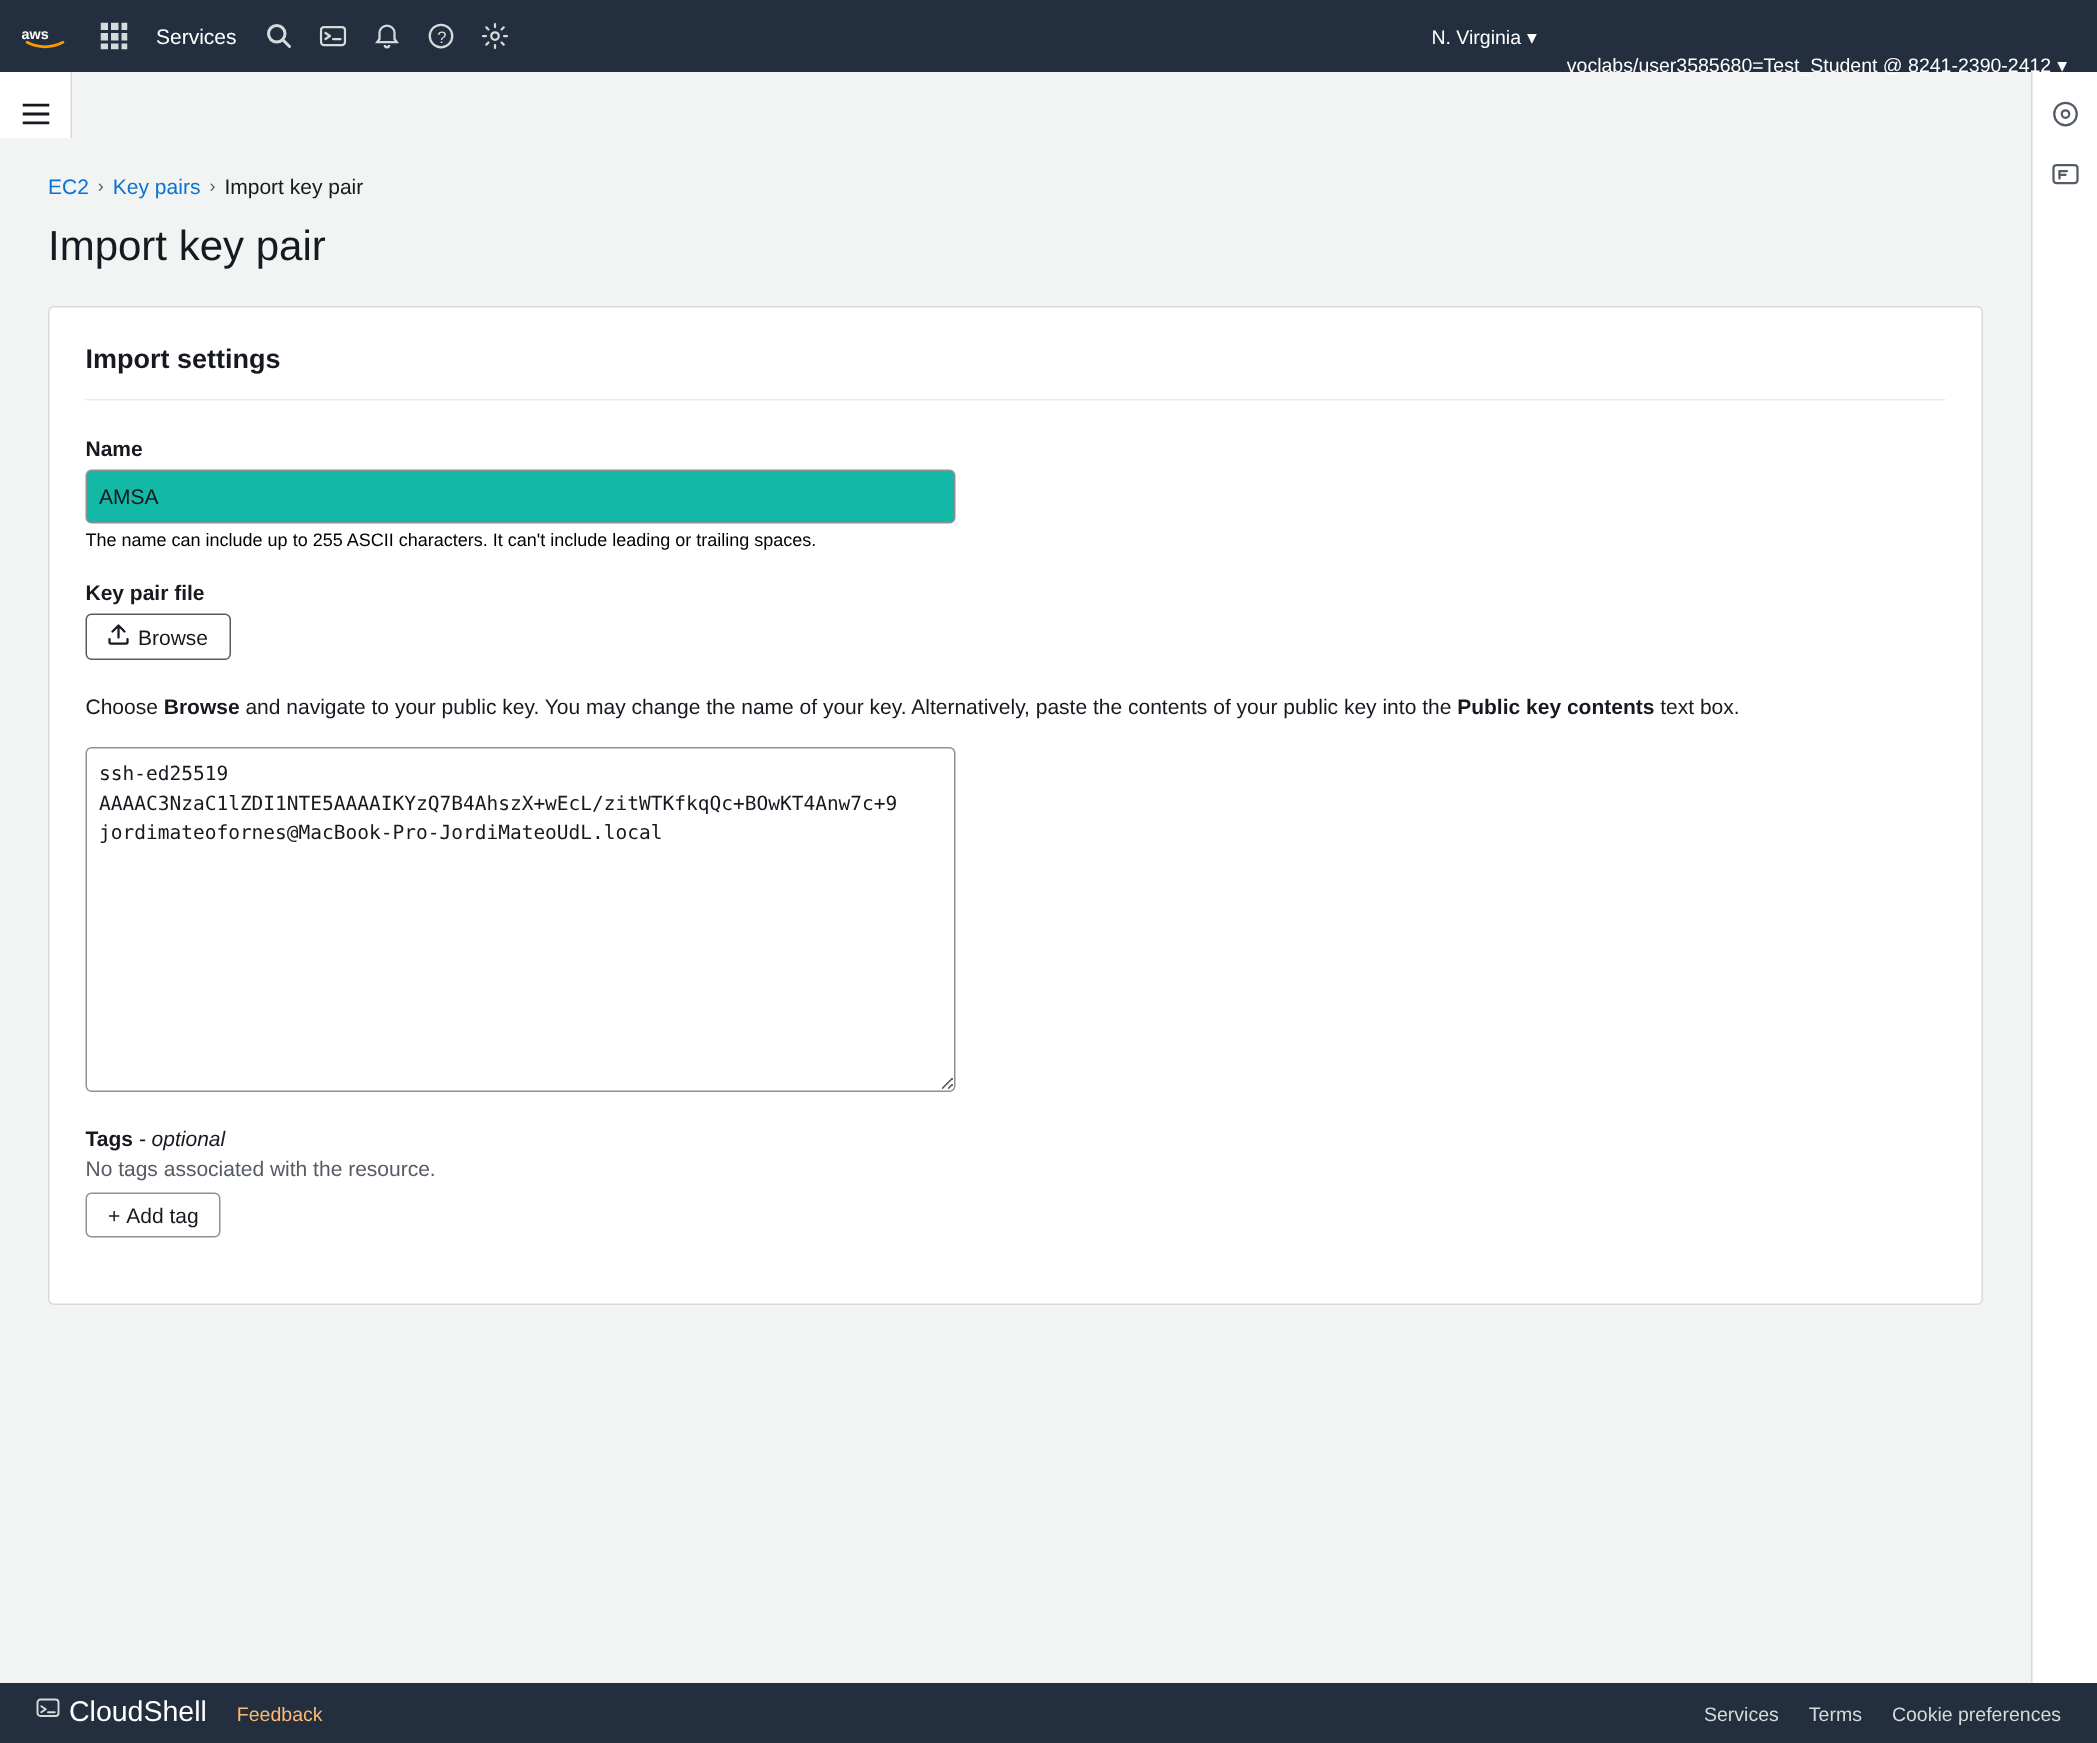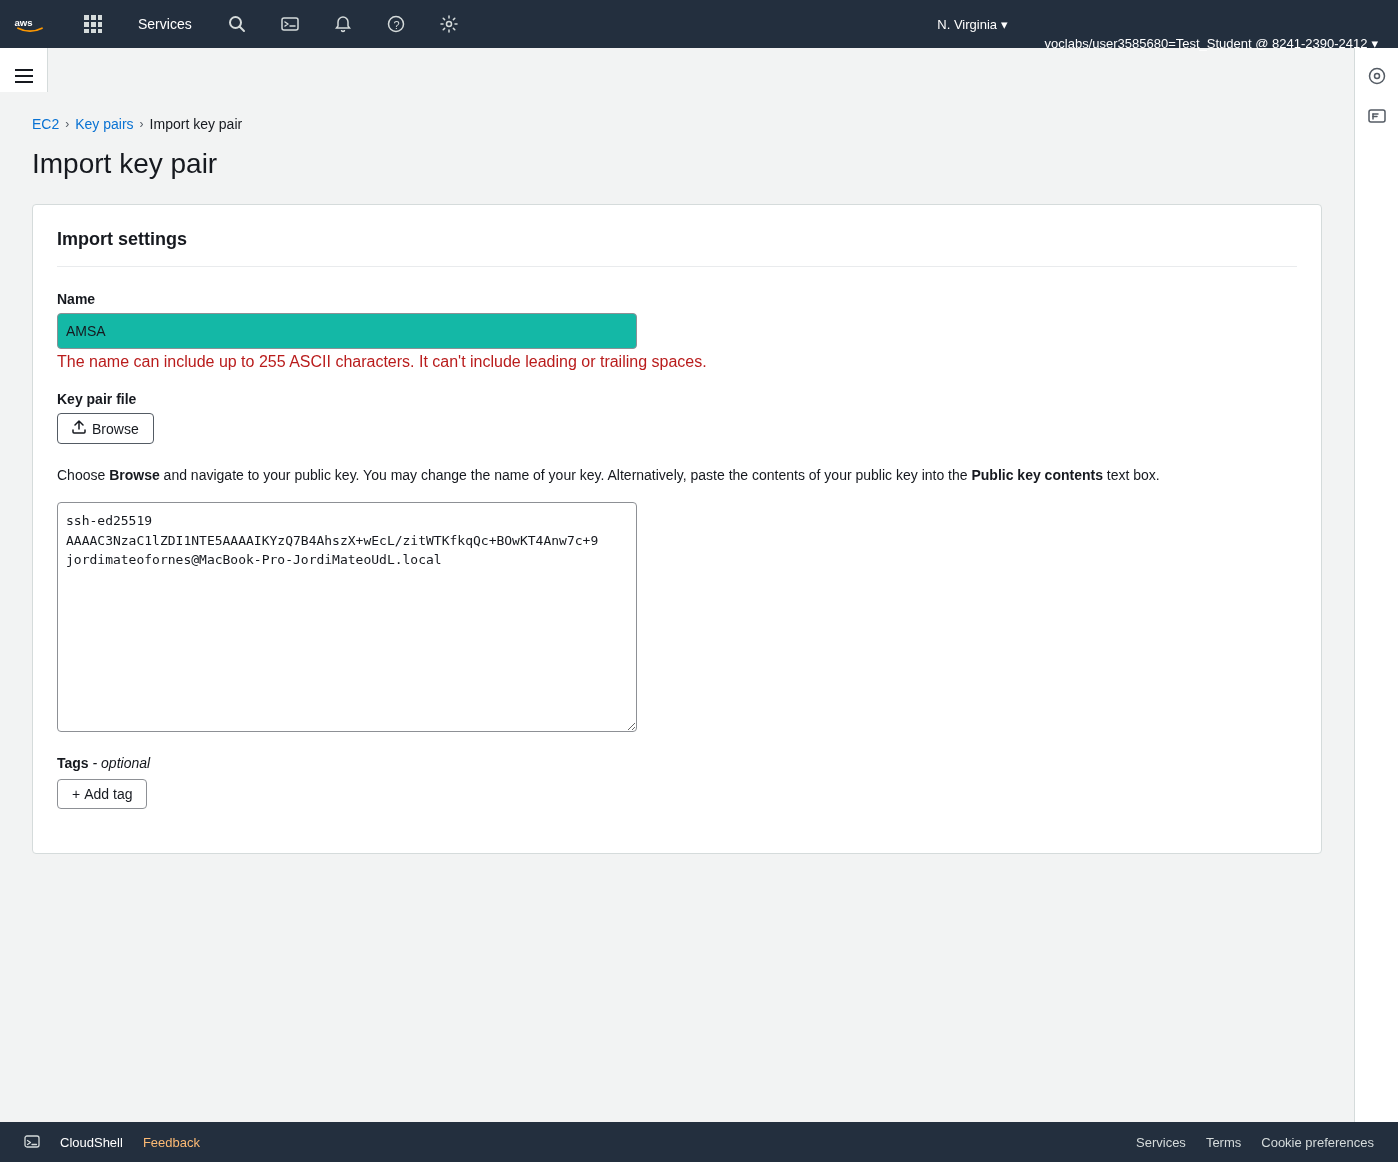--- a/index.html
+++ b/index.html
@@ -5,21 +5,21 @@
     * { box-sizing: border-box; margin: 0; padding: 0; }
     body { font-family: "Amazon Ember", Arial, sans-serif; font-size: 14px; background: #f2f3f3; color: #16191f; }
 
     
     .top-nav {
       background: #232f3e;
       height: 48px;
       display: flex;
       align-items: center;
       padding: 0 12px;
-      gap: 21px;
+      gap: 4px;
       position: fixed;
       top: 0; left: 0; right: 0;
       z-index: 100;
     }
     .top-nav .aws-logo {
       display: flex;
       align-items: center;
       margin-right: 8px;
     }
     .top-nav .aws-logo svg { width: 36px; height: 24px; }
@@ -189,22 +189,22 @@
       max-width: 580px;
       height: 36px;
       padding: 0 8px;
       border: 1px solid #8d9095;
       border-radius: 4px;
       font-size: 14px;
       color: #16191f;
       background: #14b8a6;
     }
     .form-hint {
-      font-size: 16px;
-      color: #b91c1c;
+      font-size: 12px;
+      color: #000000;
       margin-top: 4px;
     }
 
     
     .browse-btn {
       display: inline-flex;
       align-items: center;
       gap: 6px;
       padding: 6px 14px;
       background: #fff;
@@ -256,24 +256,24 @@
       height: 40px;
       background: #232f3e;
       display: flex;
       align-items: center;
       padding: 0 16px;
       gap: 4px;
       z-index: 100;
     }
     .bottom-nav .cloudshell-btn {
       display: flex;
-      align-items: flex-end;
-      gap: 20px;
+      align-items: flex-start;
+      gap: 6px;
       color: #fff;
-      font-size: 13px;
+      font-size: 19px;
       cursor: pointer;
       padding: 4px 8px;
       border-radius: 2px;
     }
     .bottom-nav .feedback-btn {
       color: #fdba74;
       font-size: 13px;
       cursor: pointer;
       padding: 4px 8px;
     }
@@ -435,20 +435,21 @@
       <div class="form-group">
         <textarea class="public-key-textarea" style="">ssh-ed25519
 AAAAC3NzaC1lZDI1NTE5AAAAIKYzQ7B4AhszX+wEcL/zitWTKfkqQc+BOwKT4Anw7c+9 jordimateofornes@MacBook-Pro-JordiMateoUdL.local</textarea>
       </div>
 
       <div class="form-group">
         <p>
           <span class="tags-label">Tags</span>
           <span class="tags-italic tags-label">- optional</span>
         </p>
+        <p class="tags-hint">No tags associated with the resource.</p>
         <button class="add-key-btn">
           <span>+</span>
           <span>Add tag</span>
         </button>
       </div>
 
     </div>
   </main>
 
   <div class="right-panel">

